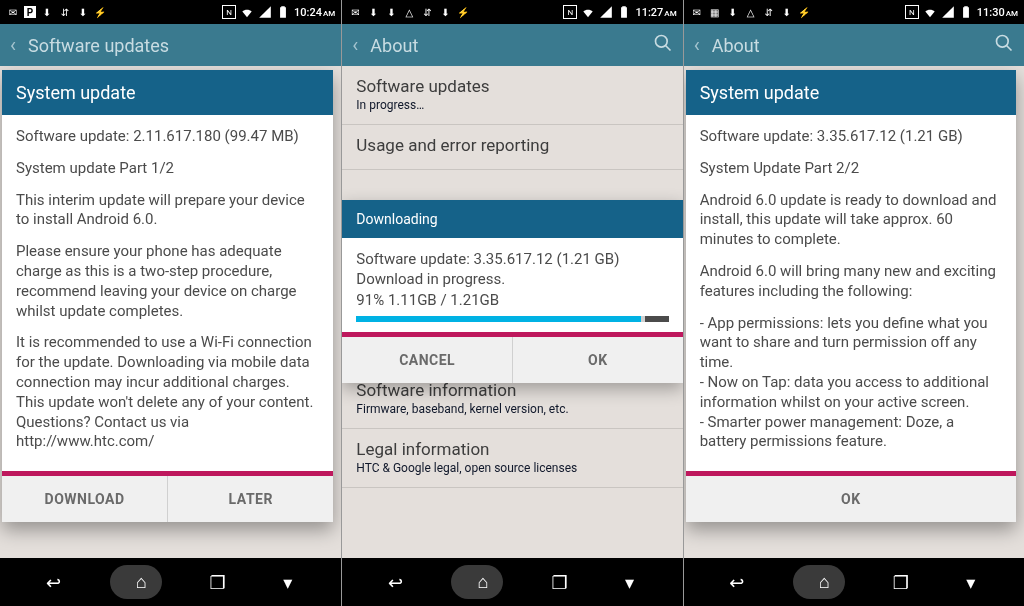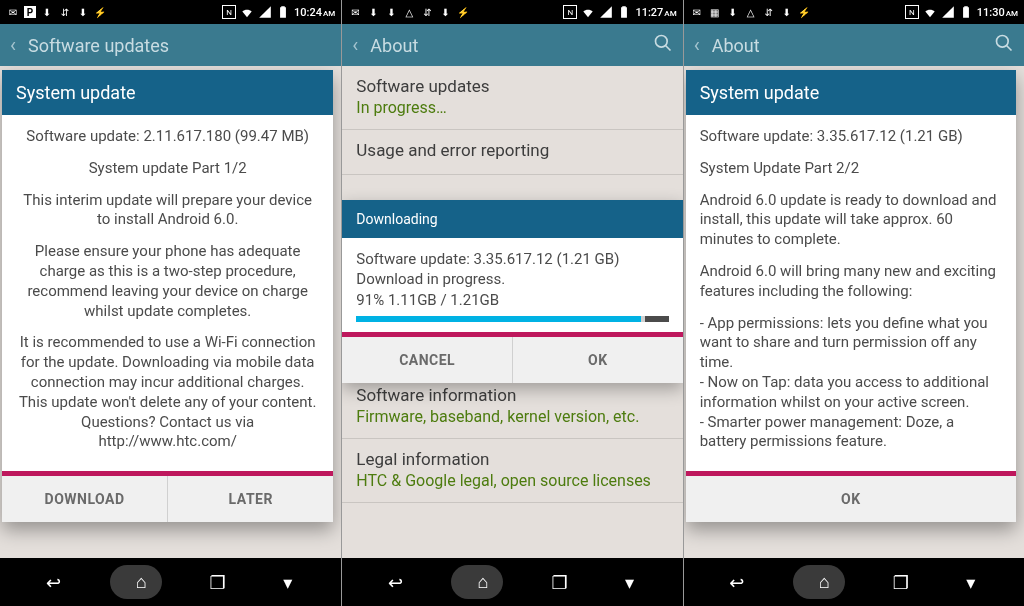--- a/index.html
+++ b/index.html
@@ -48,21 +48,21 @@
   }
   .app-bar-title { font-size: 18px; font-weight: 400; flex: 1; }
   .app-back { font-size: 20px; color: #a4c4cf; }
   .app-search { font-size: 18px; color: #c8dce2; }
   
   .content { flex: 1; position: relative; overflow: hidden; }
   
   .bg-list { position: absolute; inset: 0; padding: 0; }
   .bg-item { padding: 10px 14px 12px; border-bottom: 1px solid #c9c5c1; }
   .bg-item-title { font-size: 17px; color: #3d3d3d; margin-bottom: 2px; }
-  .bg-item-sub { font-size: 16px; color: #4d7c0f; }
+  .bg-item-sub { font-size: 12px; color: #0f172a; }
   .check-now { text-align: center; font-size: 11px; font-weight: 700; color: #555; margin-top: 10px; }
   .check-now::before { content: "▼"; display: block; font-size: 10px; color: #777; margin-bottom: 2px; }
   
   .dialog {
     position: absolute;
     left: 2px; right: 8px;
     top: 0;
     background: #fff;
     box-shadow: 0 8px 18px rgba(0,0,0,0.35);
     display: flex;
@@ -175,21 +175,21 @@
     <span class="app-bar-title">Software updates</span>
   </div>
 
   <div class="content">
     <div class="bg-list" style="padding-top:400px;">
       <div class="check-now">CHECK NOW</div>
     </div>
 
     <div class="dialog" style="top:4px; height:452px;">
       <div class="dialog-header">System update</div>
-      <div class="dialog-body" style="flex:1;text-align:center;">
+      <div class="dialog-body" style="flex:1;">
         <p>Software update: 2.11.617.180 (99.47 MB)</p>
         <p>System update Part 1/2</p>
         <p>This interim update will prepare your device to install Android 6.0.</p>
         <p>Please ensure your phone has adequate charge as this is a two-step procedure, recommend leaving your device on charge whilst update completes.</p>
         <p style="margin-bottom:0;">It is recommended to use a Wi-Fi connection for the update. Downloading via mobile data connection may incur additional charges.</p>
         <p>This update won't delete any of your content. Questions? Contact us via http://www.htc.com/</p>
       </div>
       <div class="dialog-buttons">
         <div class="dialog-btn">DOWNLOAD</div>
         <div class="dialog-btn">LATER</div>

